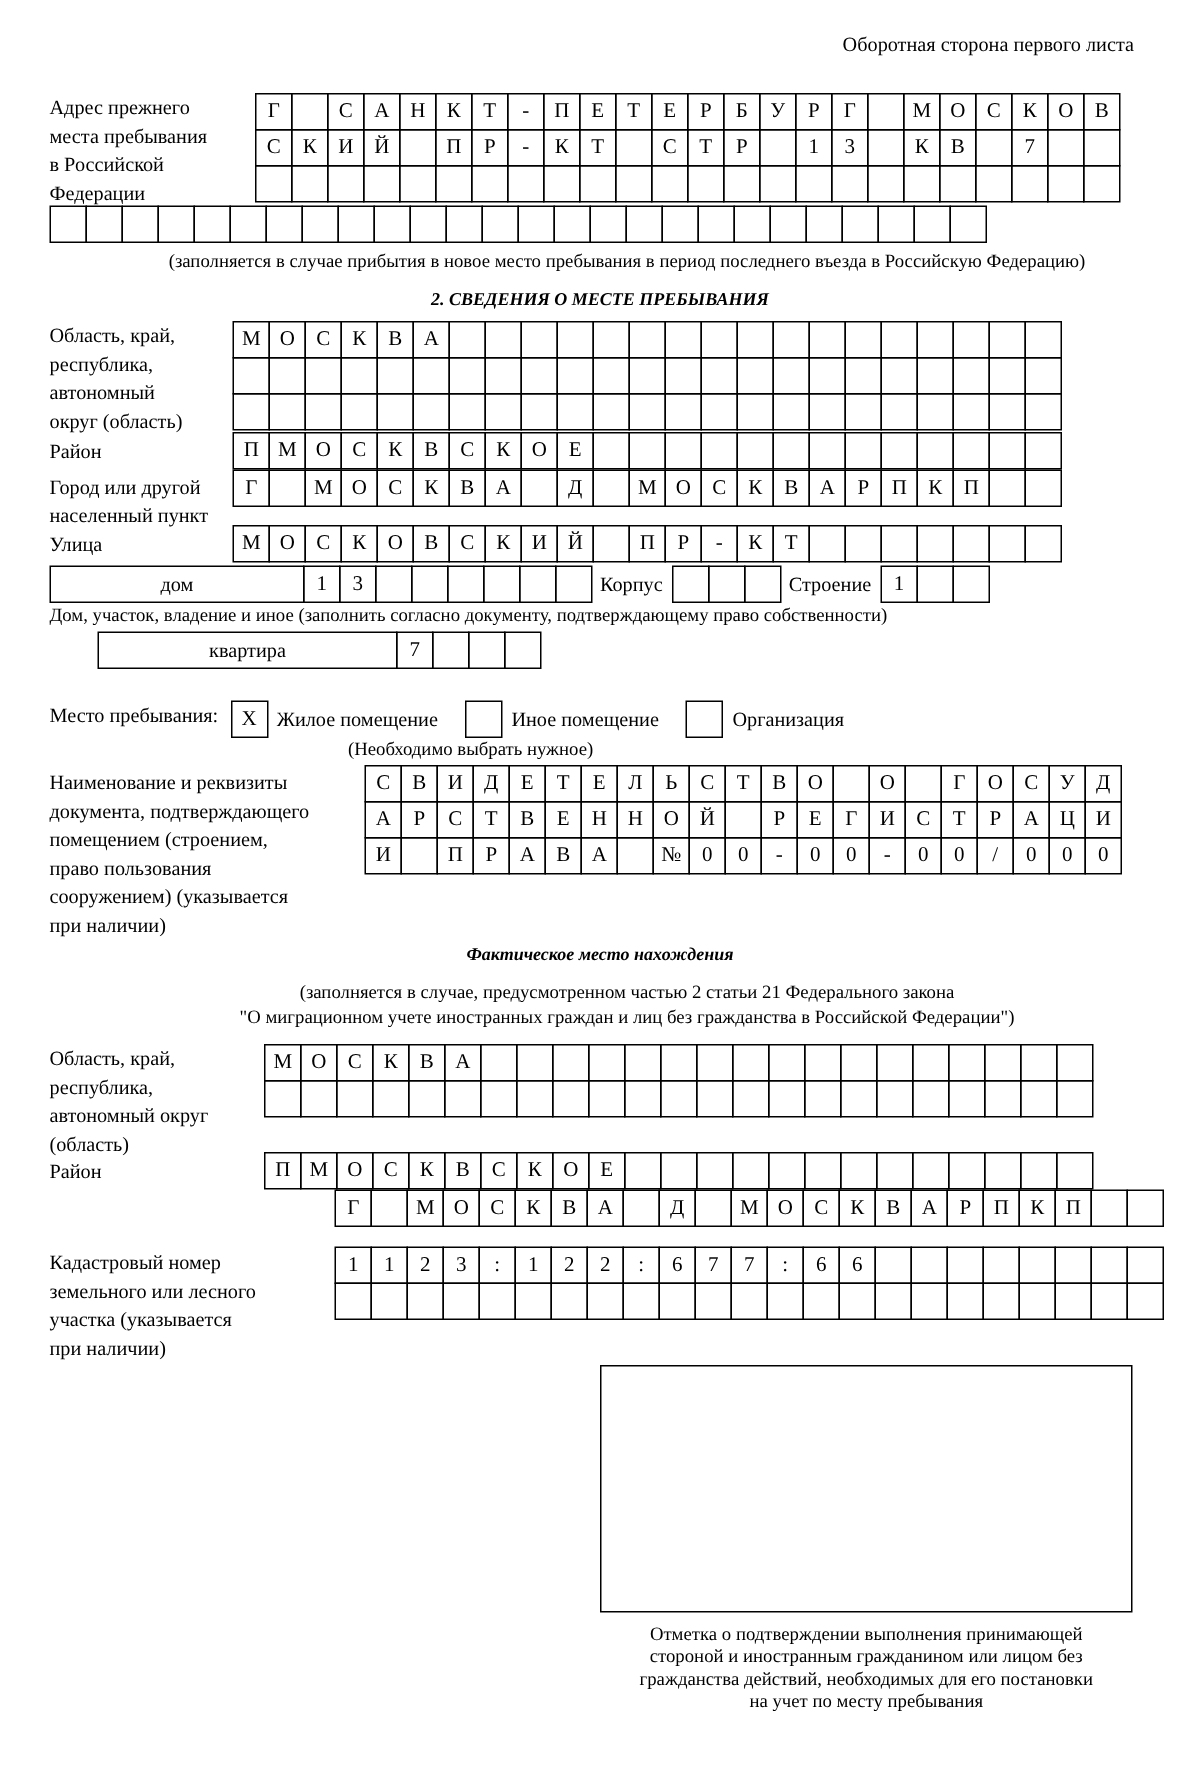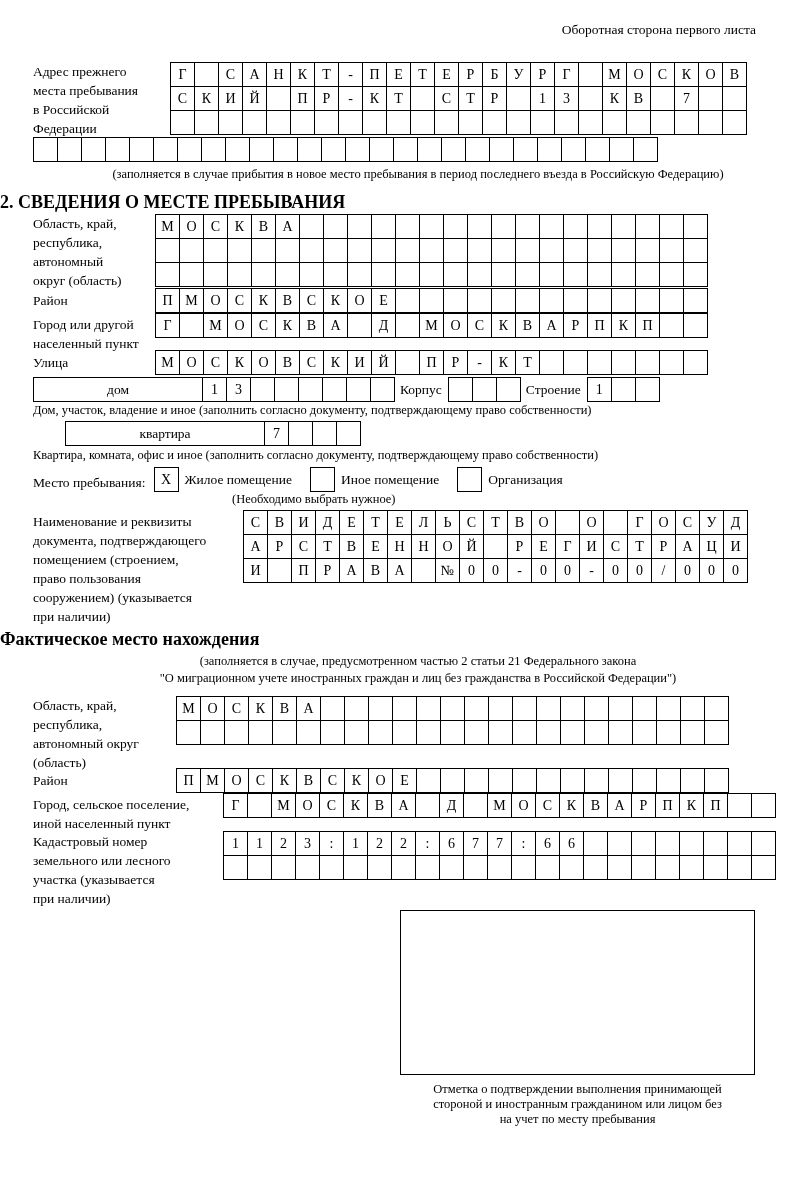--- a/index.html
+++ b/index.html
@@ -42,22 +42,24 @@
     box-sizing: border-box;
     text-align: center;
     font-size: 14px;
     line-height: 23px;
     font-family: "Liberation Serif", serif;
   }
   .cellrow { display: flex; margin-bottom: -1px; }
   .small { font-size: 12.5px; }
   .note { font-size: 12.5px; text-align: center; padding-left: 18px; }
   .section-title {
+    text-align: center;
     font-weight: bold;
-    font-size: 18px;
+    font-size: 12px;
+    font-style: italic;
   }
   .boxlabel {
     border: 1px solid #000;
     height: 25px;
     box-sizing: border-box;
     display: flex;
     align-items: center;
     justify-content: center;
     font-size: 13.5px;
     margin-right: -1px;
@@ -410,23 +412,22 @@
 
   <div class="abs" style="left:33px; top:421px; display:flex;padding-left:32px;">
     <div class="boxlabel" style="width:200px;">квартира</div>
     <div class="cells" id="flatCells">
         <div class="cell">7</div>
         <div class="cell"></div>
         <div class="cell"></div>
         <div class="cell"></div>
       </div>
   </div>
-  <div class="abs small" style="left:33px; top:448px;">Квартира, комната, офис и иное (заполнить согласно документу, подтверждающему право собственности)</div>
-
-  <div class="abs" style="left:33px; top:467px; display:flex; align-items:flex-end;">
+
+  <div class="abs" style="left:33px; top:467px; display:flex; align-items:flex-start;">
     <div class="lbl" style="margin-right:8px;">Место пребывания:</div>
     <div class="checkbox">X</div>
     <div class="inline-lbl">Жилое помещение</div>
     <div class="checkbox" style="margin-left:12px;"></div>
     <div class="inline-lbl">Иное помещение</div>
     <div class="checkbox" style="margin-left:12px;"></div>
     <div class="inline-lbl">Организация</div>
   </div>
   <div class="abs small" style="left:232px; top:492px;">(Необходимо выбрать нужное)</div>
 
@@ -595,24 +596,20 @@
         <div class="cell"></div>
         <div class="cell"></div>
         <div class="cell"></div>
         <div class="cell"></div>
         <div class="cell"></div>
         <div class="cell"></div>
         <div class="cell"></div>
       </div>
     </div>
 
-  <div class="abs" style="left:33px; top:795px; width:190px;">
-    <div class="lbl">Город, сельское поселение,</div>
-    <div class="lbl">иной населенный пункт</div>
-  </div>
   <div class="abs" id="actCityGrid" style="left:223px; top:793px;">
       <div class="cellrow">
         <div class="cell">Г</div>
         <div class="cell"></div>
         <div class="cell">М</div>
         <div class="cell">О</div>
         <div class="cell">С</div>
         <div class="cell">К</div>
         <div class="cell">В</div>
         <div class="cell">А</div>
@@ -690,16 +687,17 @@
         <div class="cell"></div>
         <div class="cell"></div>
         <div class="cell"></div>
       </div>
     </div>
 
   <div class="abs bigbox" style="left:400px; top:910px; width:355px; height:165px;"></div>
   <div class="abs" style="left:400px; top:1082px; width:355px; text-align:center;">
     <div class="small">Отметка о подтверждении выполнения принимающей</div>
     <div class="small">стороной и иностранным гражданином или лицом без</div>
+    <div class="small">гражданства действий, необходимых для его постановки</div>
     <div class="small">на учет по месту пребывания</div>
   </div>
 
 </div>
 
 </body></html>

